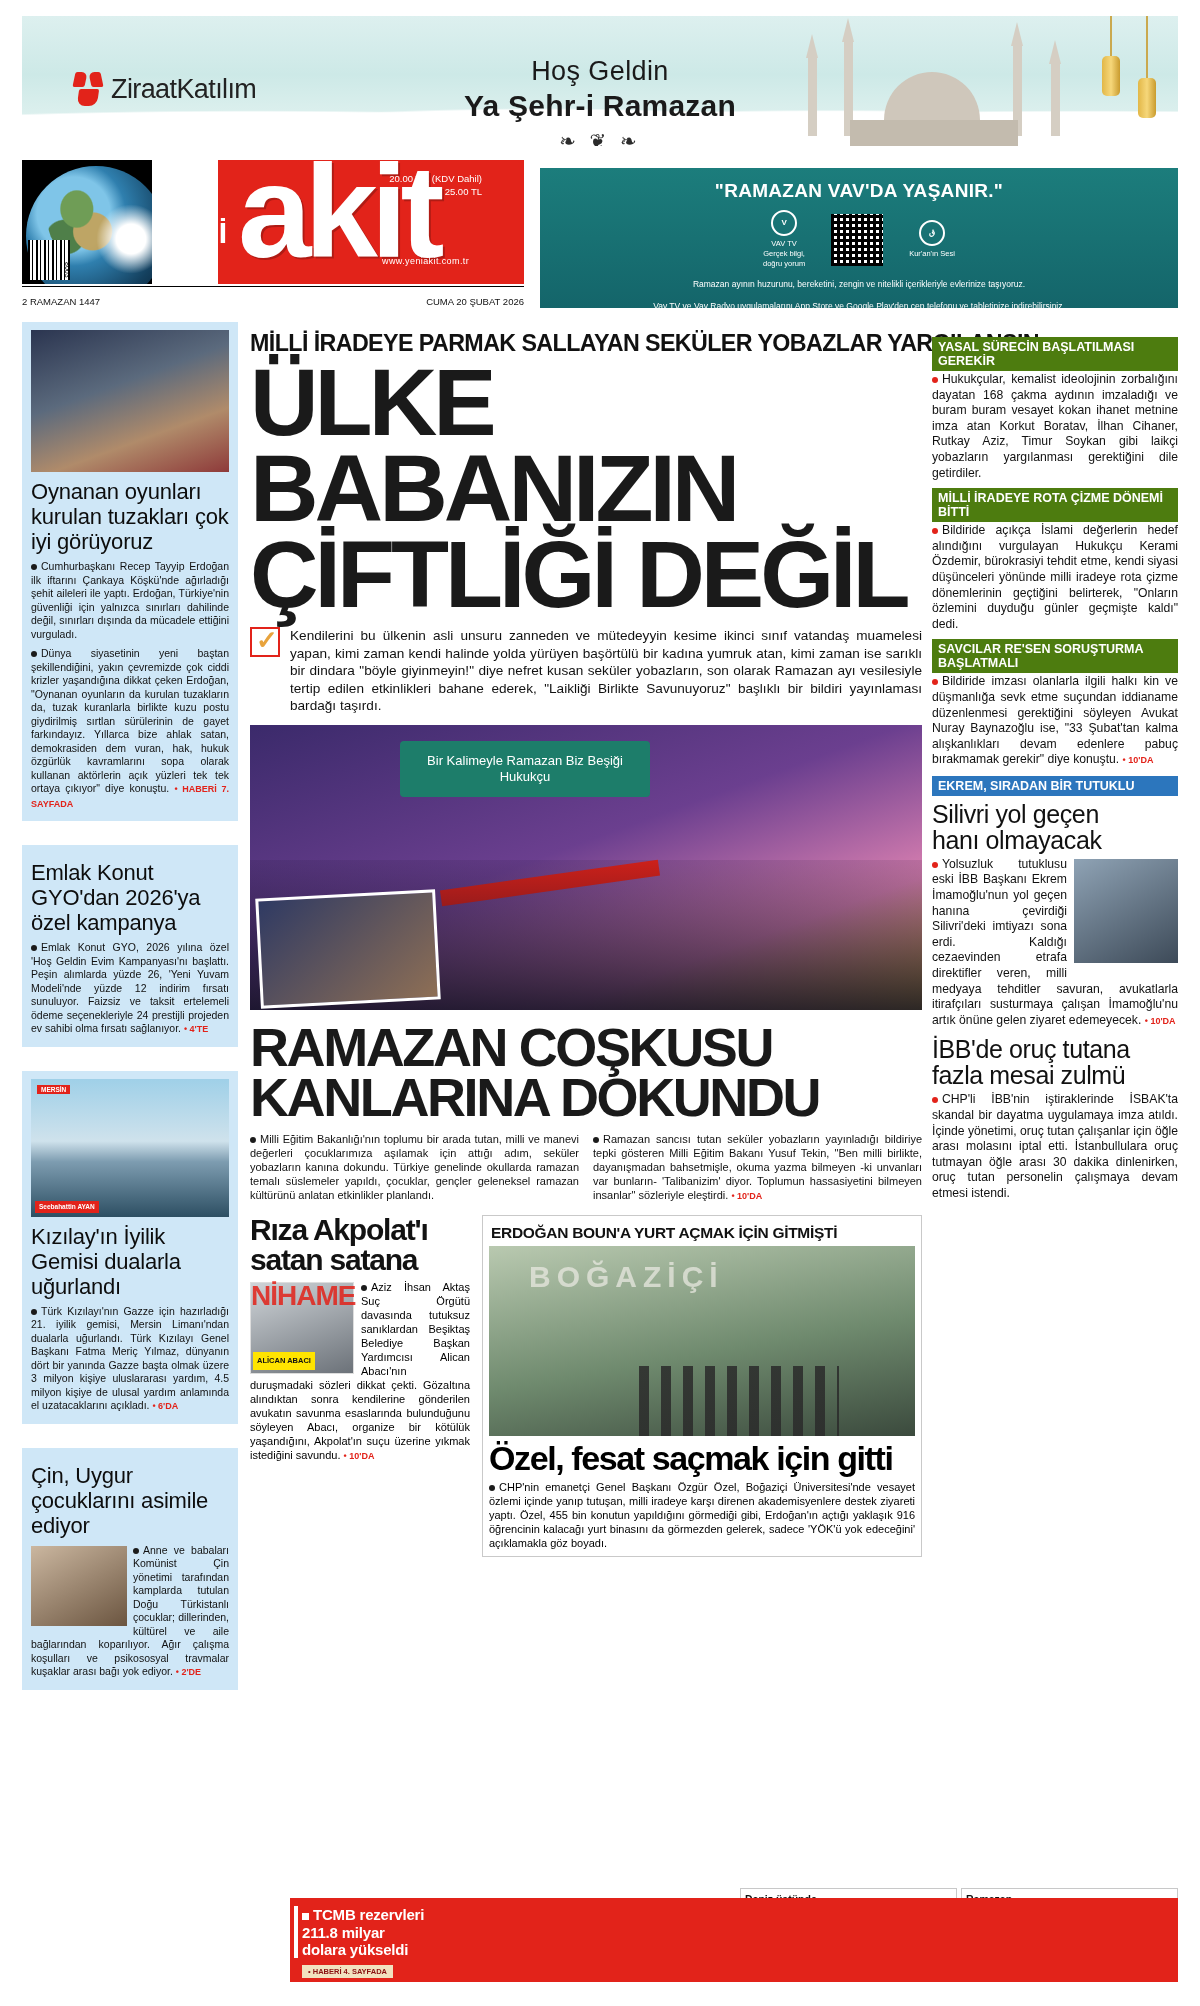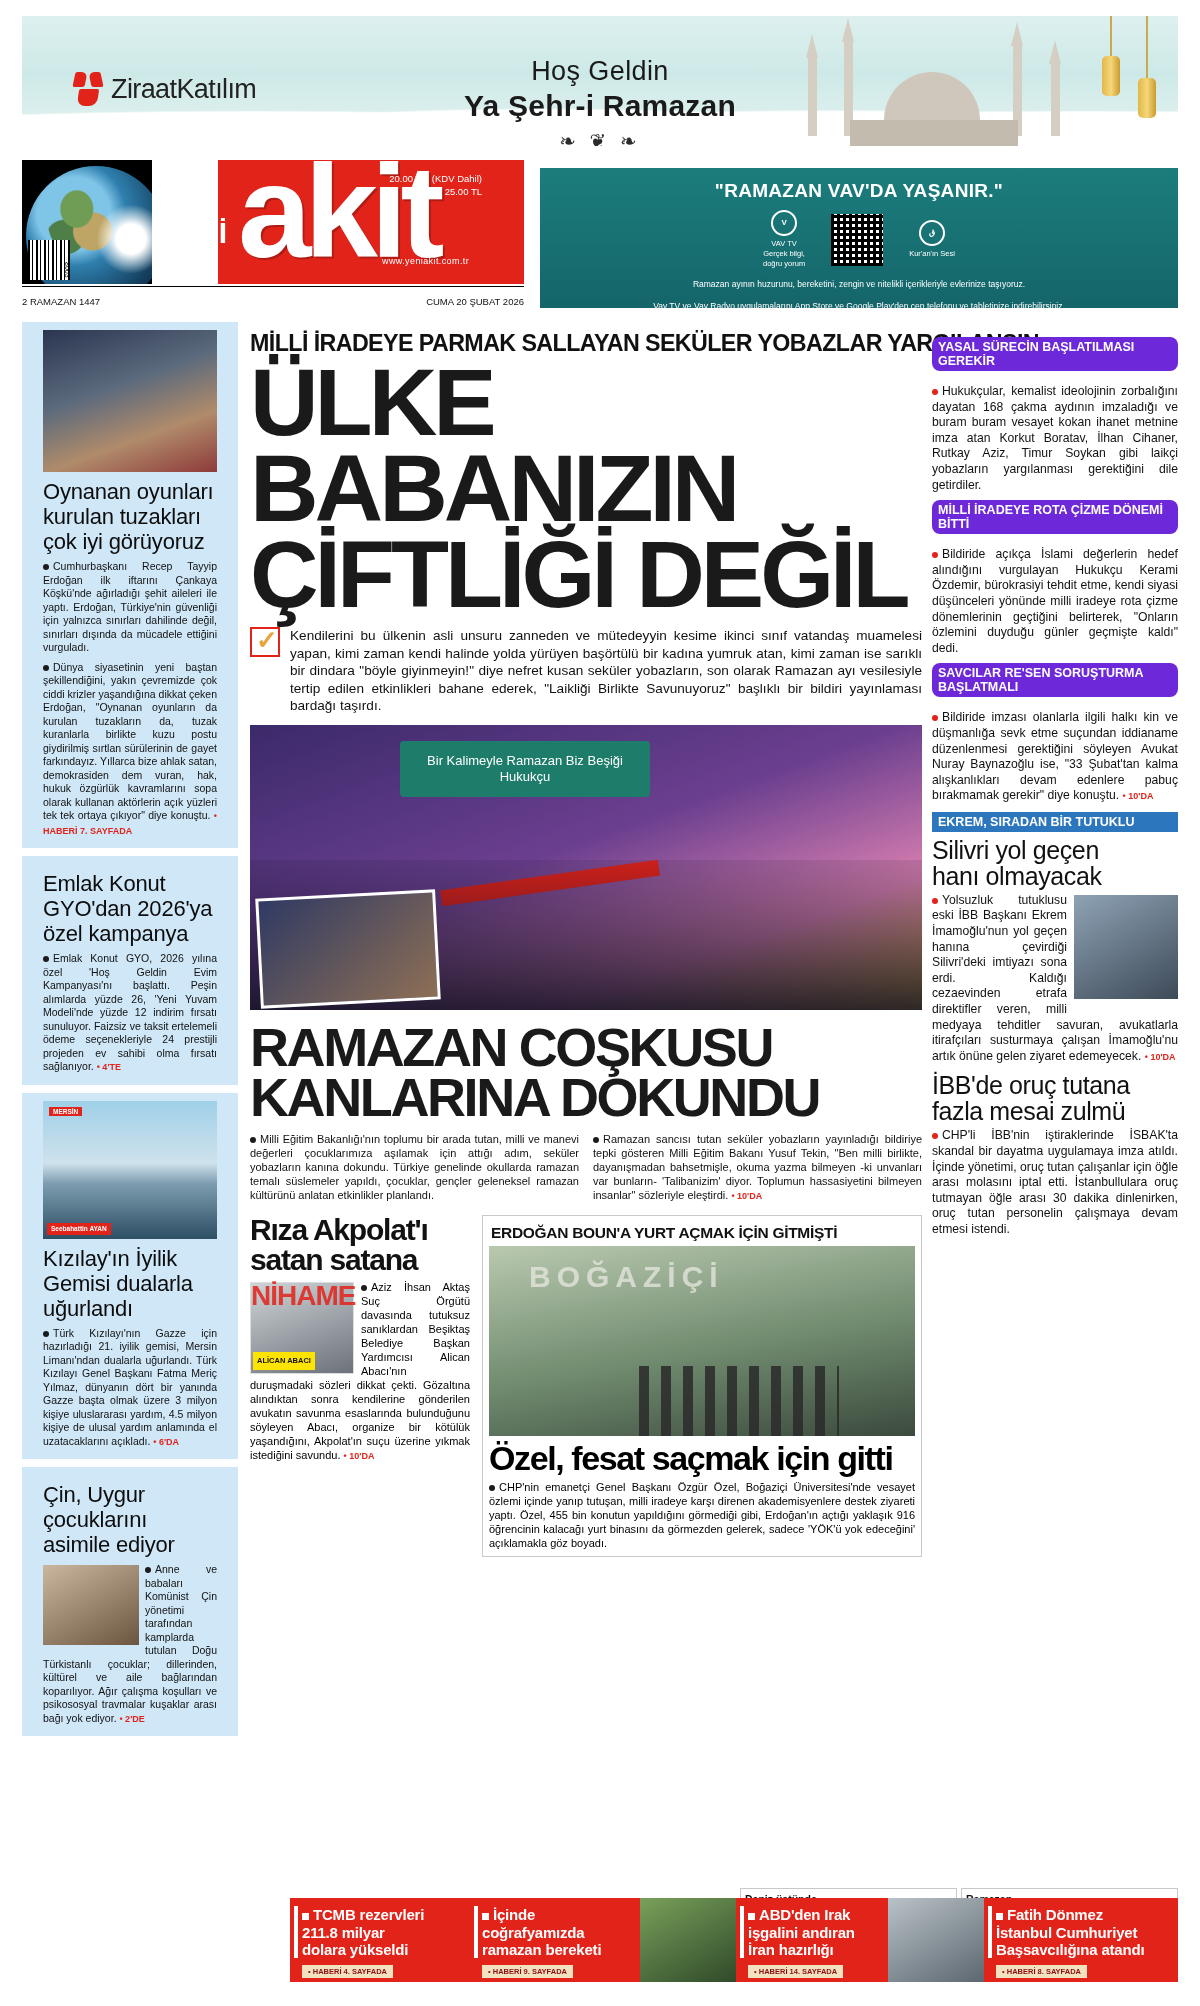--- a/index.html
+++ b/index.html
@@ -93,21 +93,21 @@
                        repeating-linear-gradient(0deg,#000 0 3px,transparent 3px 6px);
       background-blend-mode:multiply;}
   .vavad .bodytxt{ text-align:center; font-size:8.5px; margin-top:8px; line-height:14px; padding:0 24px;}
 
   
   .left-col{ position:absolute; left:22px; top:322px; width:216px; }
   .center-col{ position:absolute; left:250px; top:330px; width:672px; }
   .right-col{ position:absolute; left:932px; top:330px; width:246px; }
 
   
-  .lbox{ background:#cfe7f7; padding:8px 21px 10px; margin-bottom:8px; }
+  .lbox{ background:#cfe7f7; padding:8px 9px 10px; margin-bottom:24px; }
   .lphoto{ width:100%; height:142px; overflow:hidden; background:#8899a6; position:relative;}
   .lhead{ font-size:22px; line-height:25px; color:#0d0d0d; margin-top:7px; letter-spacing:-.2px;}
   .lbody{ font-size:10.5px; line-height:13.5px; color:#111; margin-top:6px; text-align:justify;}
   .bull{ display:inline-block; width:6px;height:6px;border-radius:50%;background:#1b1b1b;margin-right:4px;
      vertical-align:middle;}
   .bull.red{ background:#e2231a; }
   .page-ref{ color:#e2231a; font-weight:bold; font-size:9px; }
 
   
   .kicker{ font-size:23.5px; font-weight:bold; color:#111; letter-spacing:-.6px; white-space:nowrap;
@@ -159,36 +159,36 @@
      background:repeating-linear-gradient(90deg,#2a2a2a 0 10px,transparent 10px 22px); opacity:.85;}
   .ozel-head{ font-size:34px; line-height:34px; font-weight:bold; letter-spacing:-1.4px; margin-top:5px;}
   .ozel-body{ font-size:11px; line-height:14px; text-align:justify; margin-top:5px;}
 
   
   .rsec{ margin-bottom:7px; }
   .rbody{ font-size:12.2px; line-height:15.6px; text-align:justify; color:#111; }
   .rhead{ font-size:25px; line-height:26px; color:#111; letter-spacing:-.4px; margin:3px 0 4px;}
   .rphoto{ float:right; width:104px; height:104px; margin:2px 0 4px 7px;
      background:linear-gradient(150deg,#8fa3b5,#3d4a58); }
-  .redtag{ background:#6d28d9; color:#fff; font-size:12.5px; font-weight:bold; padding:3px 6px; margin:7px 0 13px;border-radius:8px;}
+  .redtag{ background:#4d7c0f; color:#fff; font-size:12.5px; font-weight:bold; padding:3px 6px; margin:7px 0 1px;}
   .bluetag{ background:#2c76bd; color:#fff; font-size:12.5px; font-weight:bold; padding:3px 6px; margin:7px 0 5px;}
 
   
   .colstrip{ position:absolute; left:740px; top:1888px; width:438px; height:86px; display:flex; gap:4px;}
   .colcard{ flex:1; border:1px solid #c8c8c8; display:flex; padding:4px; gap:5px; background:#fff;}
   .colcard .ctext{ flex:1; }
   .colcard .ctitle{ font-size:10.5px; line-height:12px; color:#111; font-weight:bold;}
   .colcard .cname{ font-size:8.5px; font-weight:bold; color:#111; margin-top:4px; }
   .colcard .cav{ width:34px;height:42px;background:linear-gradient(150deg,#9aa7b4,#4a5562); align-self:flex-end;}
   .pagechip{ background:#e2231a;color:#fff;font-size:8px;font-weight:bold;border-radius:50%;
      width:14px;height:14px;display:inline-flex;align-items:center;justify-content:center;}
 
   
   .bottomstrip{ position:absolute; left:290px; top:1898px; width:888px; height:84px; background:#e2231a;
-     display:flex; color:#fff; overflow:hidden;}
+     display:flex; color:#fff; overflow:hidden;flex-direction:column;}
   .bs-item{ padding:8px 8px 6px 12px; position:relative; }
   .bs-item .tick{ position:absolute; left:4px; top:8px; width:4px; height:52px; background:#fff;}
   .bs-item .t{ font-size:15px; line-height:17.5px; font-weight:bold; letter-spacing:-.2px;}
   .bs-item .t .sq{ display:inline-block;width:7px;height:7px;background:#fff;margin-right:4px;}
   .bs-item .ref{ background:#f2e2c0; color:#8a1010; font-size:7.5px; font-weight:bold; padding:2px 6px;
      display:inline-block; margin-top:6px;}
   .bs-photo{ width:96px; background:linear-gradient(150deg,#79a05a,#2f4a2a); }
   .bs-photo.jets{ background:linear-gradient(150deg,#b9c2c8,#5d676f); }
 
   .mersin-badge{ position:absolute; left:6px; top:6px; background:#e2231a; color:#fff; font-size:6.5px;

